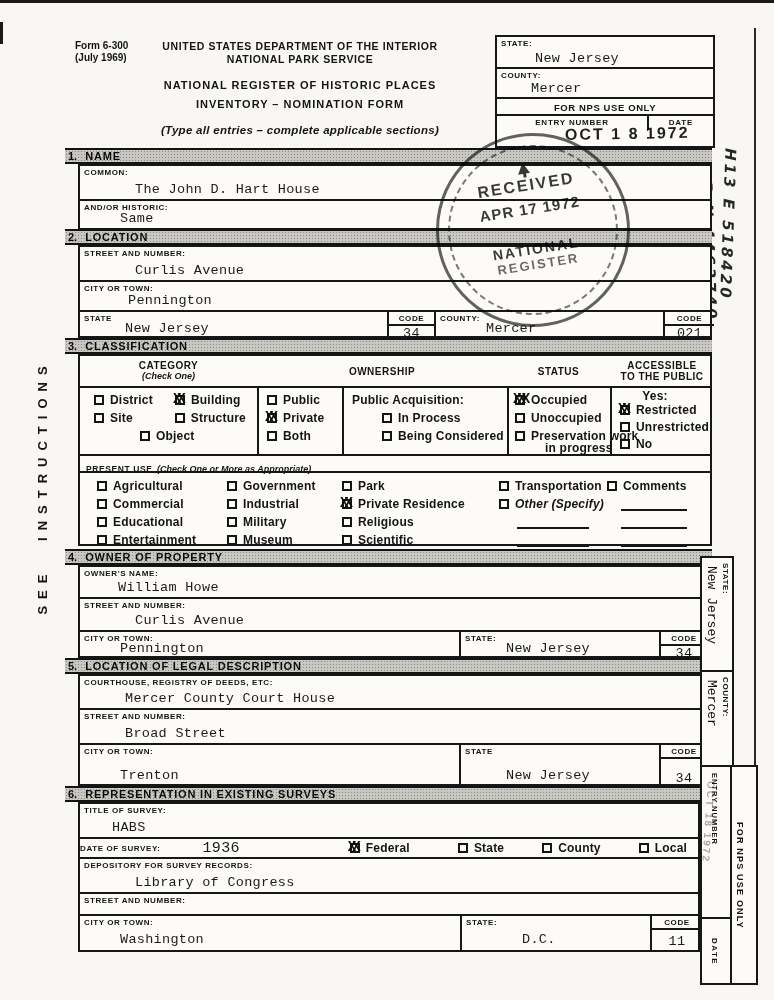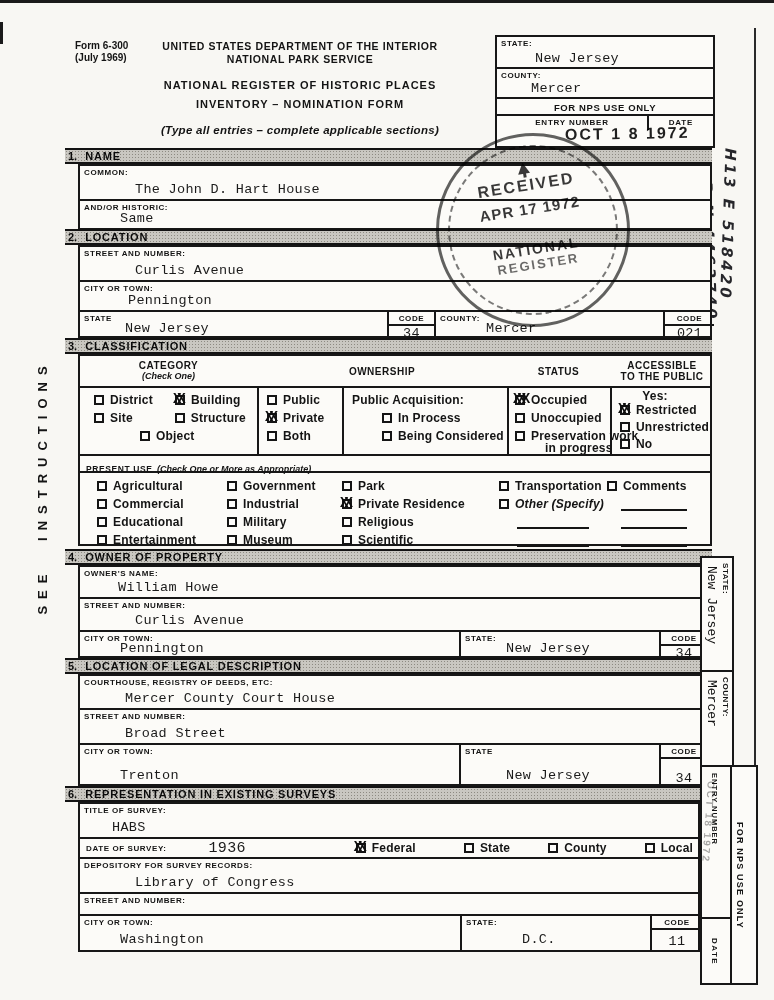--- a/index.html
+++ b/index.html
@@ -505,21 +505,21 @@
 
   <div class="secbar" style="top:786px;">
     <span class="secnum">6.</span>
     <span class="sectitle">REPRESENTATION IN EXISTING SURVEYS</span>
   </div>
   <div class="frow" style="left:78px; top:802px; width:622px; height:37px;">
     <div class="flabel">TITLE OF SURVEY:</div>
     <div class="fvalue typed" style="left:32px;">HABS</div>
   </div>
   <div class="frow" style="left:78px; top:837px; width:622px; height:22px; display:flex; align-items:center;">
-    <span class="flabel" style="position:static; margin-left:6px;text-align:center;">DATE OF SURVEY:</span>
+    <span class="flabel" style="position:static; text-align:center;">DATE OF SURVEY:</span>
     <span class="typed" style="margin-left:42px; font-size:15px;">1936</span>
     <span class="cbrow" style="margin-left:110px;">
       <span class="cb">
           <span class="mark">XX</span>
         </span>
       <span class="cbl">Federal</span>
     </span>
     <span class="cbrow" style="margin-left:48px;">
       <span class="cb">
           <span class="mark"></span>

